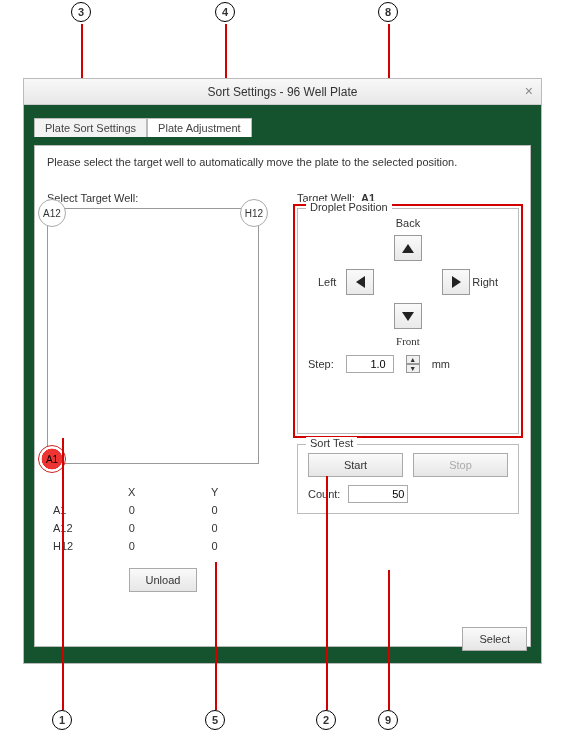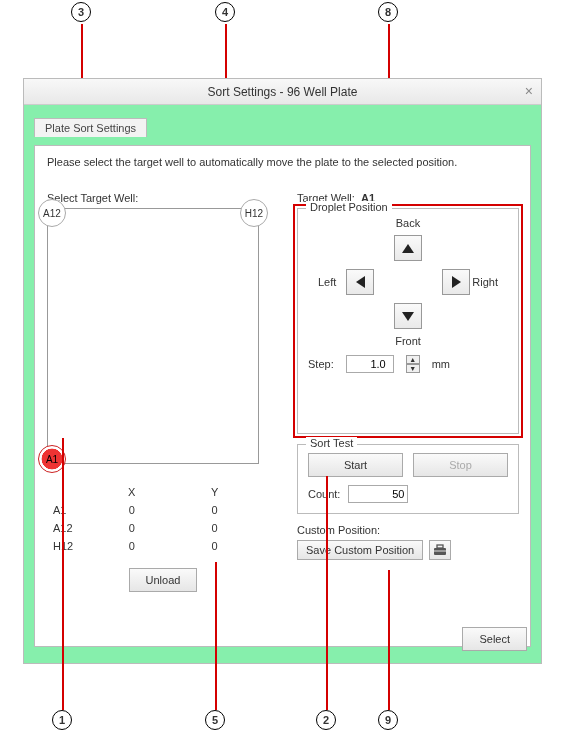--- a/index.html
+++ b/index.html
@@ -12,21 +12,21 @@
     background: #fff;
   }
   .canvas { position: relative; width: 563px; height: 736px; }
 
   
   .dialog {
     position: absolute;
     left: 23px; top: 78px;
     width: 519px; height: 586px;
     border: 1px solid #bbb;
-    background: #86efac;
+    background: #14532d;
   }
   .titlebar {
     display: flex; align-items: center; justify-content: center;
     height: 26px;
     background: linear-gradient(#f8f8f8,#e8e8e8);
     border-bottom: 1px solid #ccc;
     position: relative;
     font-size: 12px;
   }
   .titlebar .close-x {
@@ -128,21 +128,21 @@
     font-size: 11px;
   }
   .red-outline {
     outline: 2px solid #d40000;
     outline-offset: 2px;
   }
 
   .dpad { position: relative; width: 180px; height: 130px; margin: 0 auto; }
   .dpad .lbl { position: absolute; font-size: 11px; }
   .dpad .lbl.back  { top: 0; left: 50%; transform: translateX(-50%); }
-  .dpad .lbl.front { bottom: 0; left: 50%; transform: translateX(-50%); }
+  .dpad .lbl.front { bottom: 0; left: 50%; transform: translateX(-50%); font-family: Liberation Serif, serif; }
   .dpad .lbl.left  { left: 0; top: 50%; transform: translateY(-50%); }
   .dpad .lbl.right { right: 0; top: 50%; transform: translateY(-50%); }
   .arrow-btn {
     position: absolute;
     width: 28px; height: 26px;
     border: 1px solid #999;
     background: linear-gradient(#fafafa,#e9e9e9);
     display: flex; align-items: center; justify-content: center;
     cursor: pointer;
   }
@@ -196,20 +196,21 @@
   <div class="callout-line" style="left:388px; top:24px; width:2px; height:132px;"></div>
 
   <div class="dialog">
     <div class="titlebar">
       <span>Sort Settings - 96 Well Plate</span>
       <span class="close-x">×</span>
     </div>
 
     <div class="tabs">
       <div class="tab">Plate Sort Settings</div>
+      <div class="tab active">Plate Adjustment</div>
     </div>
 
     <div class="tab-panel">
       <div class="instruct">Please select the target well to automatically move the plate to the selected position.</div>
 
       <div class="col-left">
         <div class="sec-label">Select Target Well:</div>
         <div class="plate">
           <div class="well a12">A12</div>
           <div class="well h12">H12</div>
@@ -292,33 +293,20 @@
           <div style="display:flex; gap:10px;">
             <span class="btn" style="flex:1;text-align:center;">Start</span>
             <span class="btn disabled" style="flex:1;text-align:center;">Stop</span>
           </div>
           <div class="count-row">
             <span>Count:</span>
             <input type="text" value="50" style="">
           </div>
         </div>
 
-        <div style="margin-top:10px;">
-          <div class="sec-label">Custom Position:</div>
-          <div class="custom-row">
-            <span class="btn small">Save Custom Position</span>
-            <span class="tool-icon">
-              <svg width="14" height="12" viewBox="0 0 14 12">
-                <rect x="1" y="4" width="12" height="7" fill="#555" rx="1"></rect>
-                <rect x="4" y="1" width="6" height="3" fill="none" stroke="#555" stroke-width="1.3"></rect>
-                <rect x="1" y="6.5" width="12" height="1" fill="#ddd"></rect>
-              </svg>
-            </span>
-          </div>
-        </div>
       </div>
     </div>
 
     <span class="btn dlg-close-btn">Select</span>
   </div>
 
   <div class="callout-line" style="left:62px; top:438px; width:2px; height:272px;"></div>
   <div class="callout-circle" style="left:52px; top:710px;">1</div>
 
   <div class="callout-line" style="left:215px; top:562px; width:2px; height:148px;"></div>

